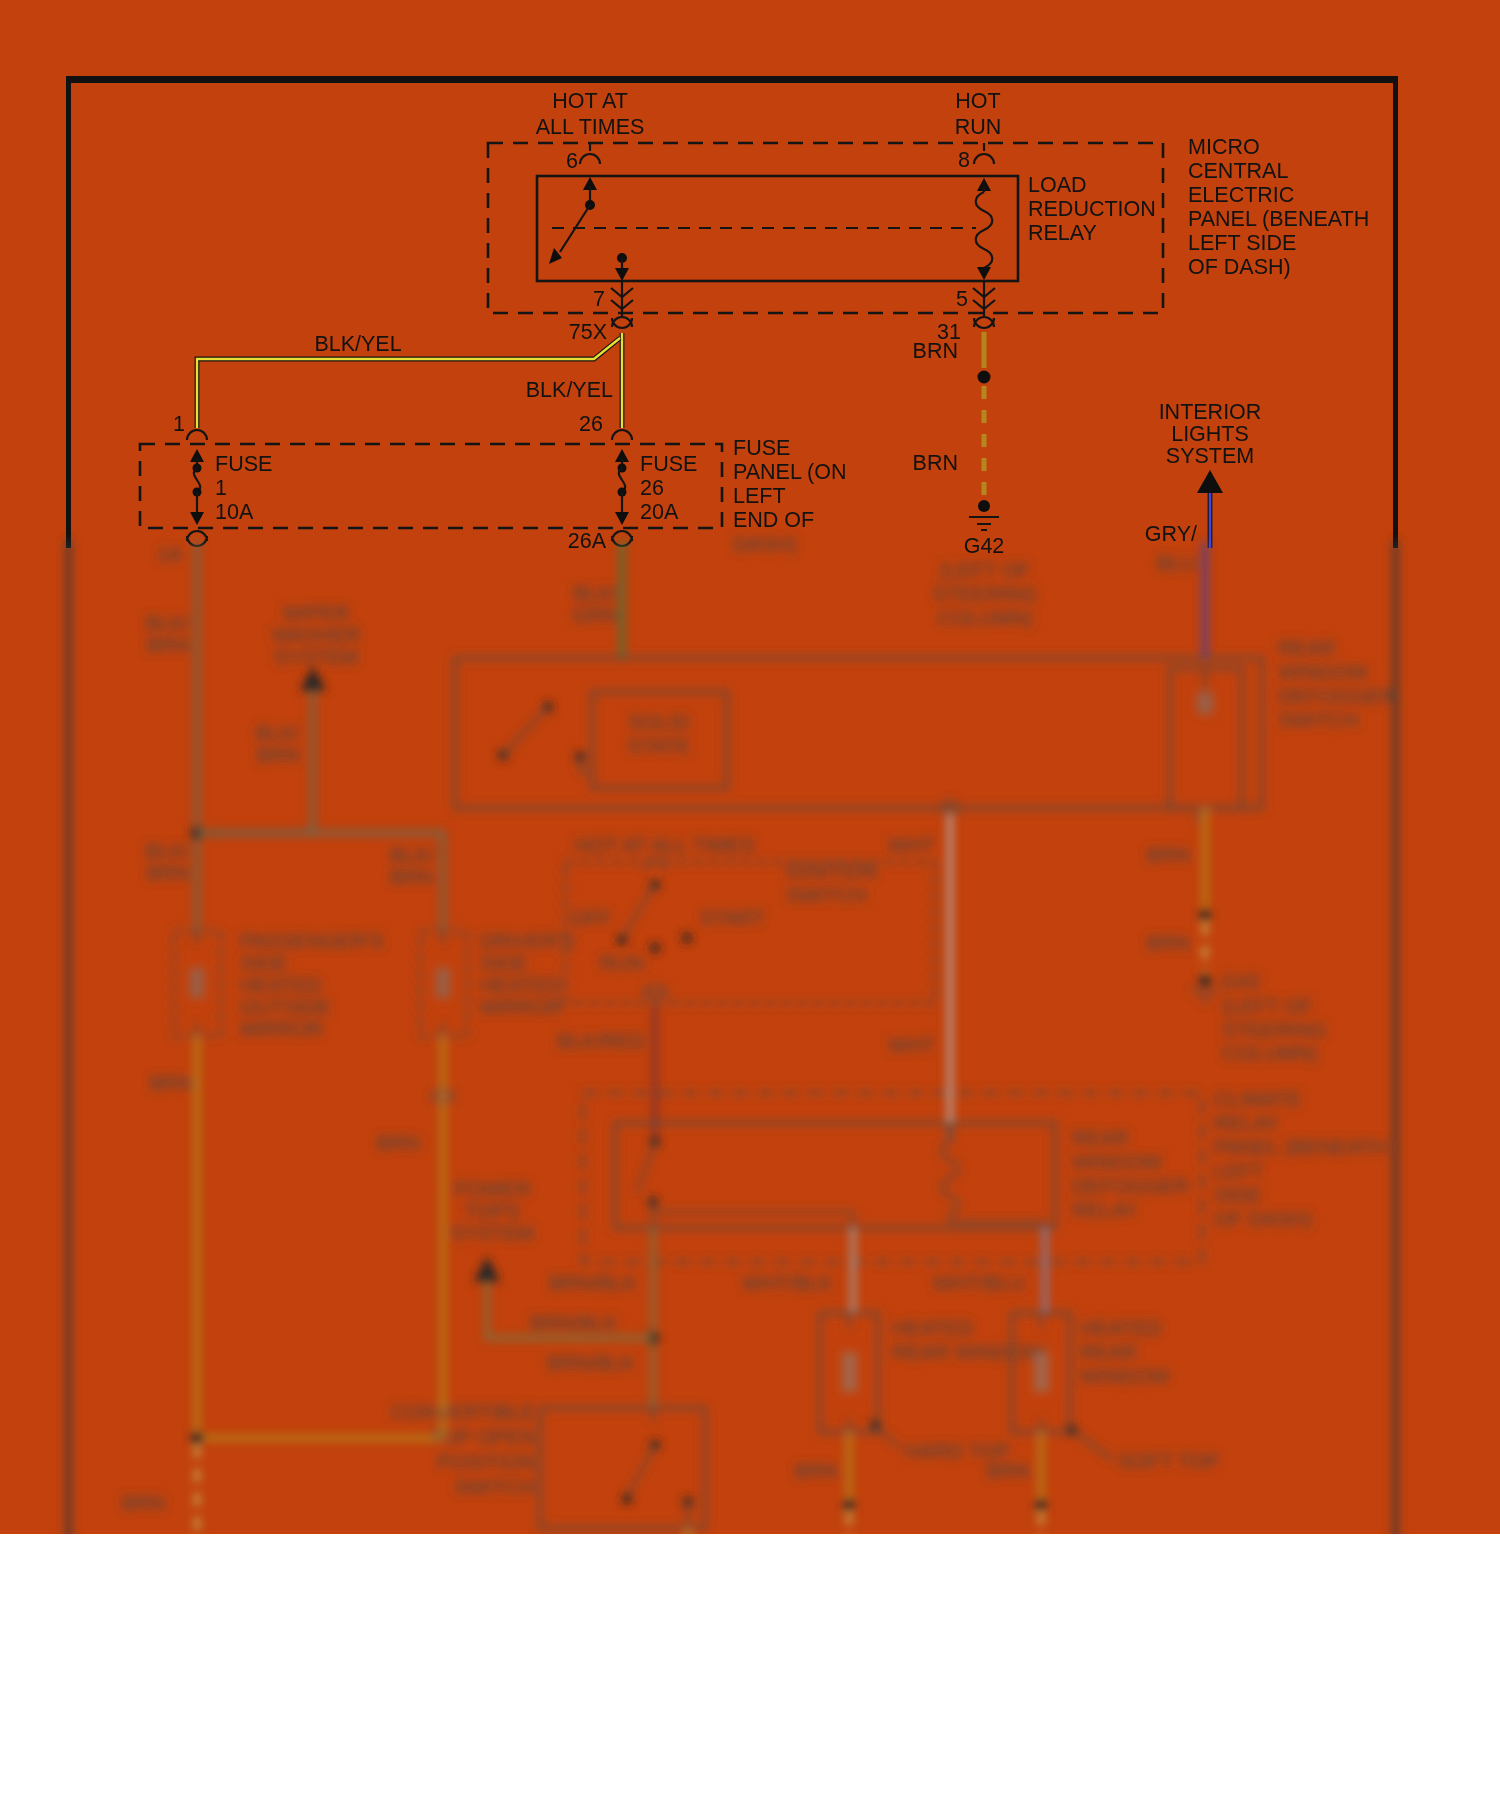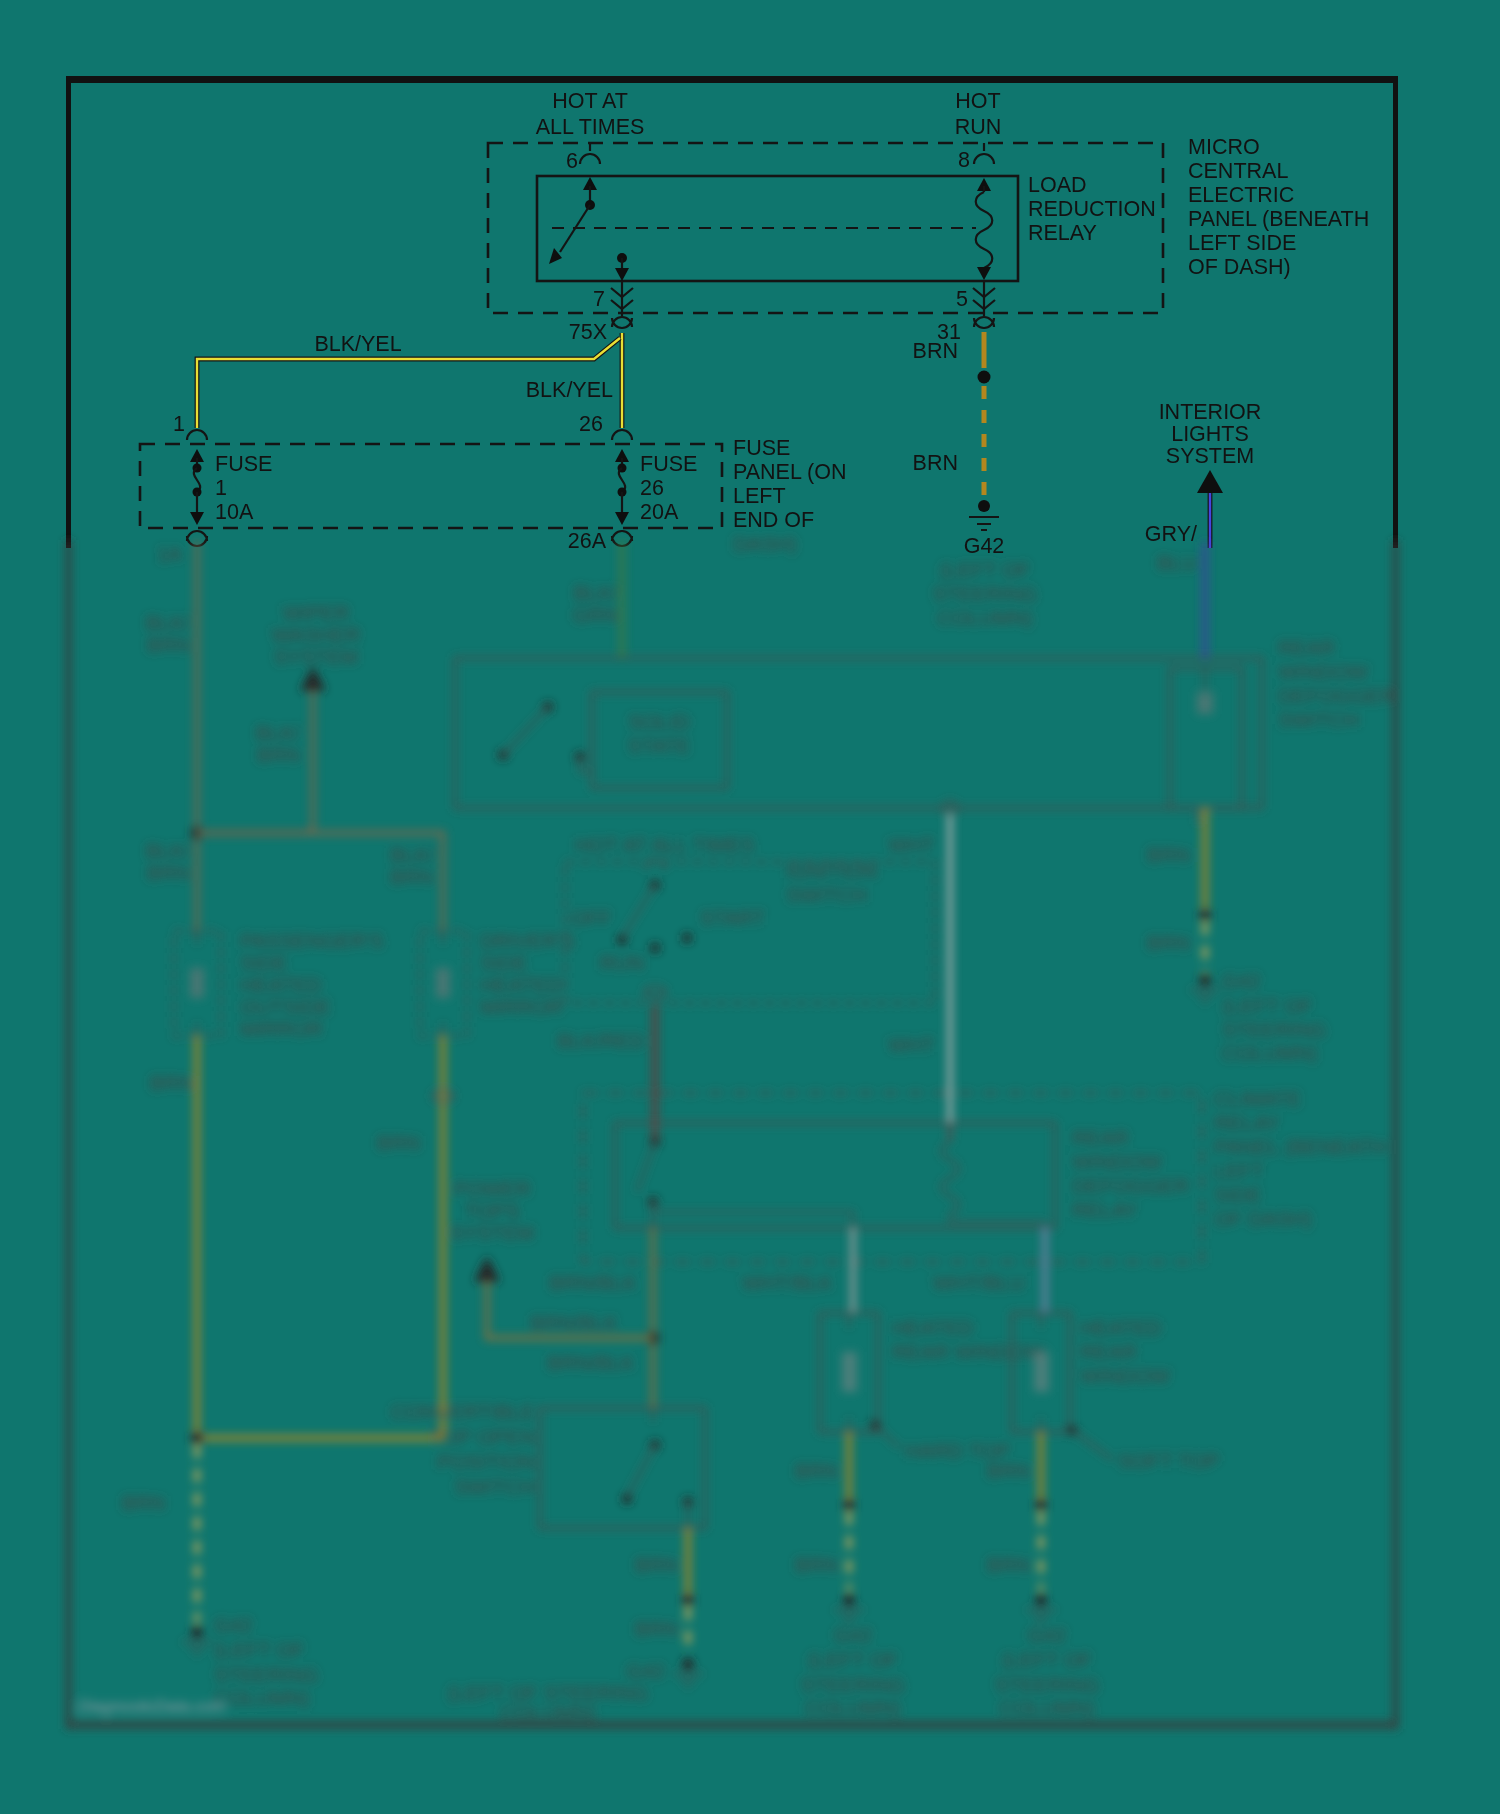--- a/index.html
+++ b/index.html
@@ -1,16 +1,16 @@
 <!DOCTYPE html>
 <html><head>
 <meta charset="utf-8">
 <style>
   html,body{margin:0;padding:0;background:#fff;}
-  .page{position:relative;width:1500px;height:1814px;background:#0f766e;overflow:hidden;}
+  .page{position:relative;width:1500px;height:1534px;background:#c2410c;overflow:hidden;}
   svg text{font-family:"Liberation Sans", sans-serif;}
   .t{font-size:21.5px;fill:#121212;}
   .tm{text-anchor:middle;}
   .te{text-anchor:end;}
   .ln{fill:none;stroke:#141414;stroke-width:2.6;}
   .lt{fill:none;stroke:#141414;stroke-width:2.2;}
   .dsh{stroke-dasharray:15 10;}
   .dsh2{stroke-dasharray:9 7;}
   .wd{fill:none;stroke:#141414;stroke-width:4.8;}
   .wc{fill:none;stroke-width:2.4;}

